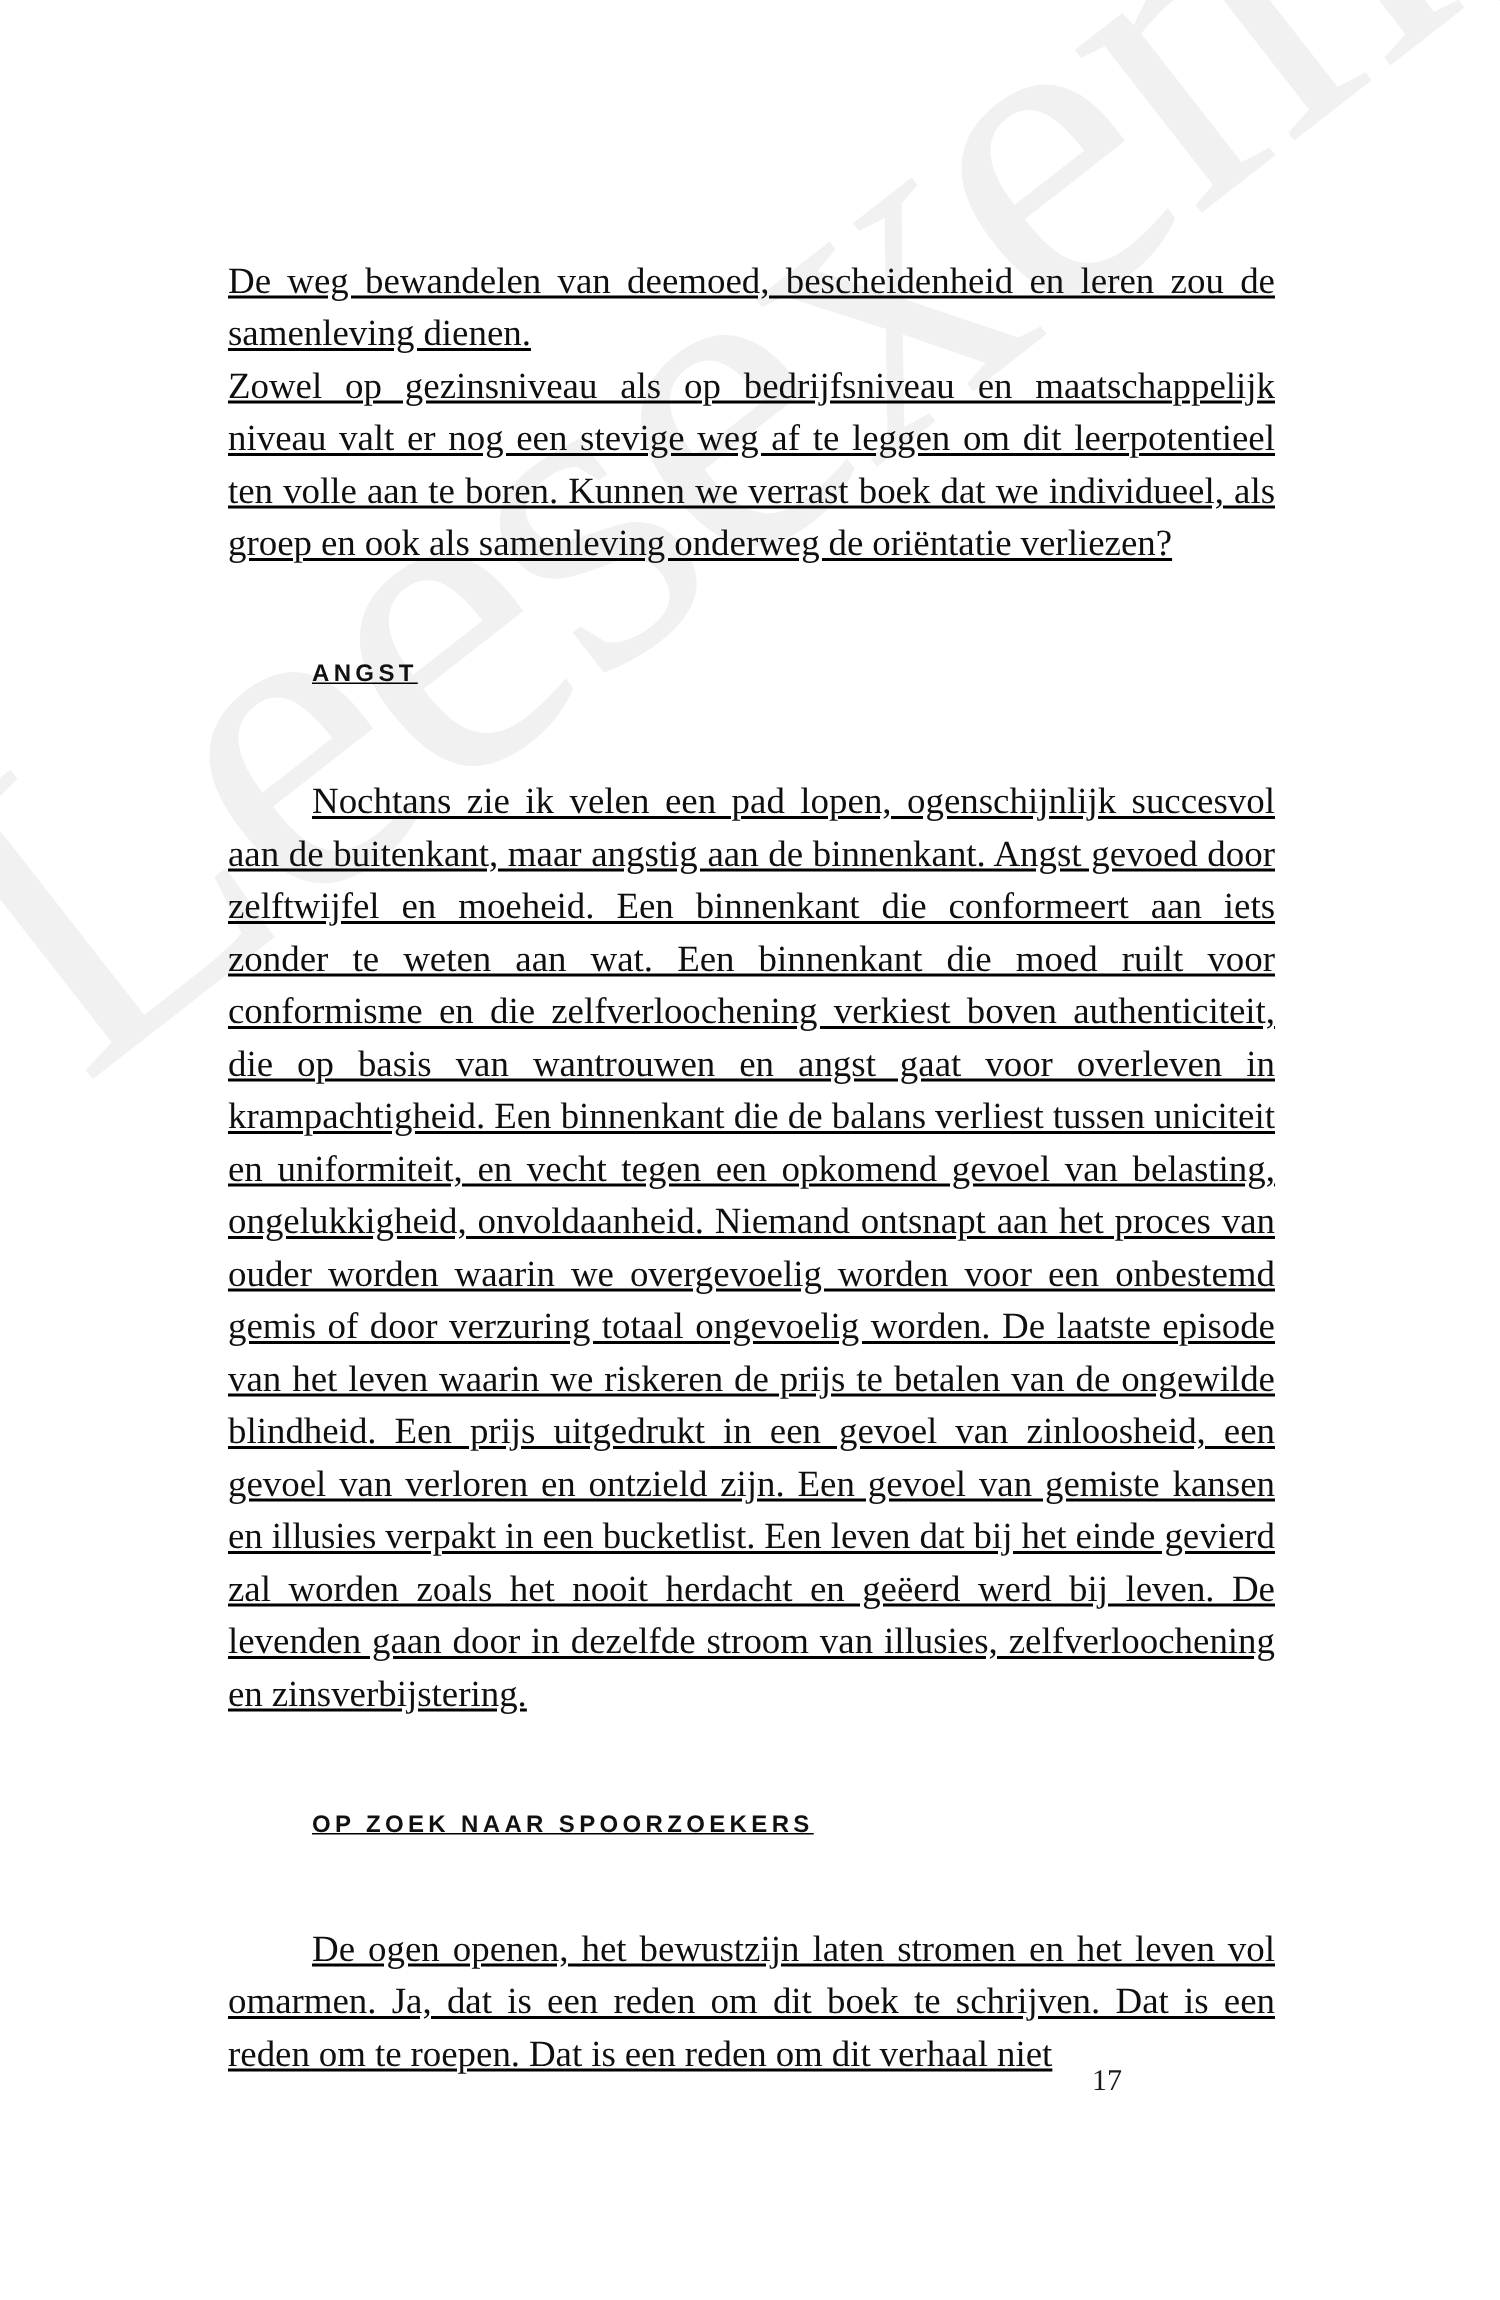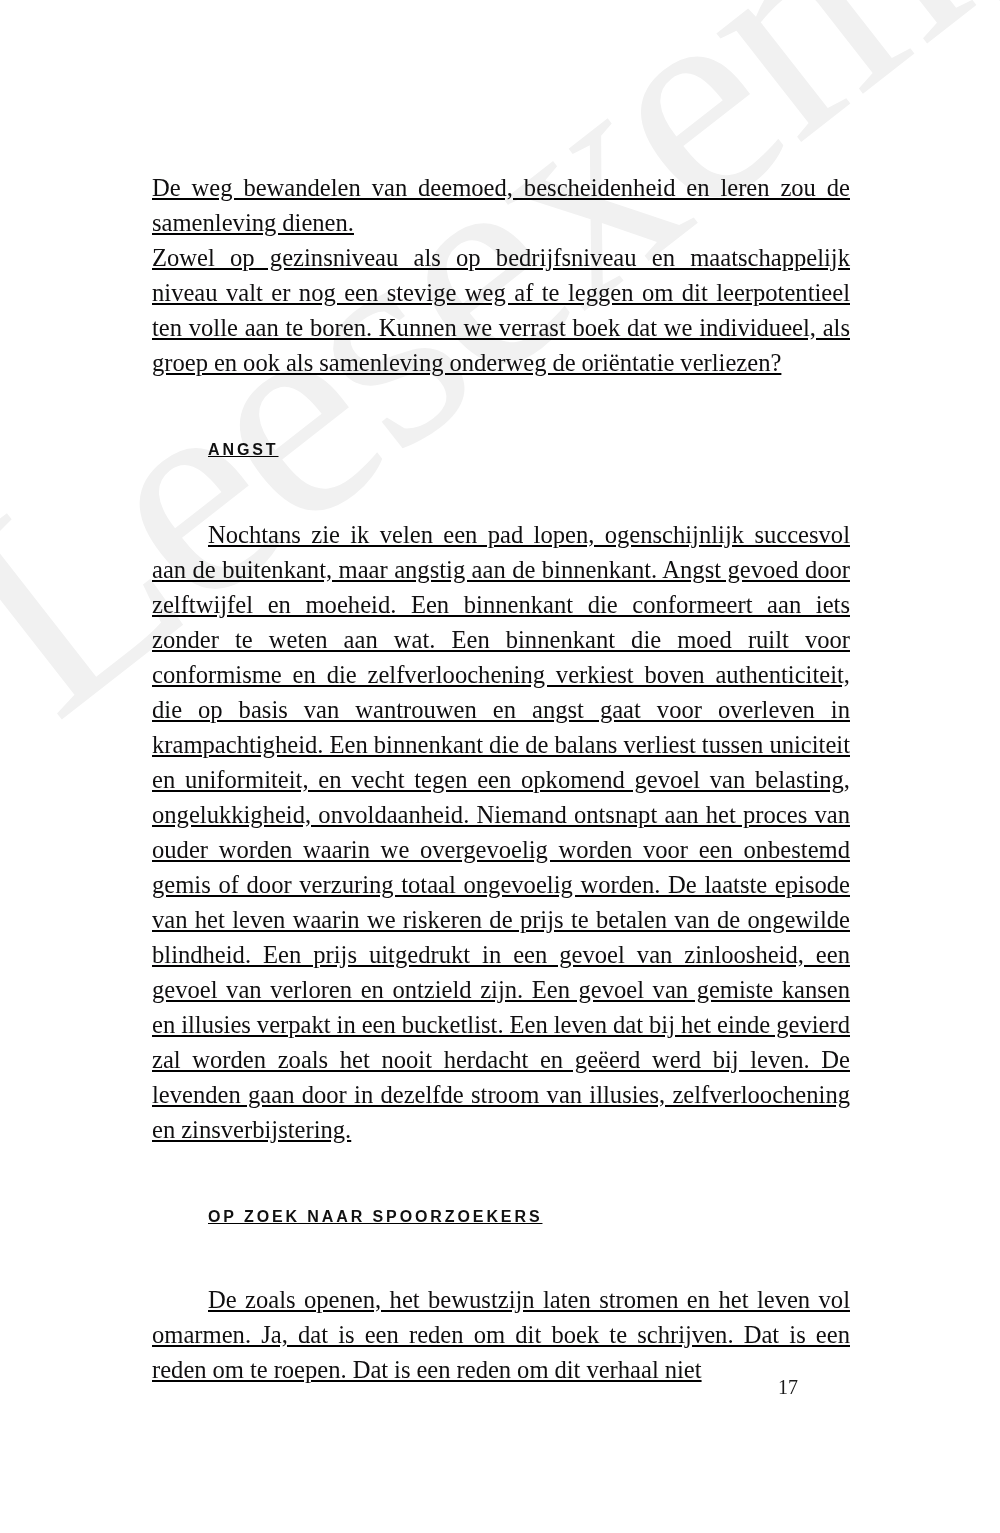--- a/index.html
+++ b/index.html
@@ -75,21 +75,21 @@
   .gap-after-head  { height: 58px; }
   .gap-after-para2 { height: 61px; }
   .gap-after-head2 { height: 56px; }
 
   
   .folio {
     position: absolute;
     right: 152px;
     top: 1374px;
     width: 120px;
-    text-align: center;
+    text-align: left;
     font-size: 20px;
     line-height: 26px;
     color: #1a1a1a;
     z-index: 2;
   }
 </style>
 </head>
 <body>
 
 <div class="page">
@@ -109,19 +109,19 @@
     <div class="gap-after-head"></div>
 
     <p class="body indent">Nochtans zie ik velen een pad lopen, ogenschijnlijk succesvol aan de buitenkant, maar angstig aan de binnenkant. Angst gevoed door zelftwijfel en moeheid. Een binnenkant die conformeert aan iets zonder te weten aan wat. Een binnenkant die moed ruilt voor conformisme en die zelfverloochening verkiest boven authenticiteit, die op basis van wantrouwen en angst gaat voor overleven in krampachtigheid. Een binnenkant die de balans verliest tussen uniciteit en uniformiteit, en vecht tegen een opkomend gevoel van belasting, ongelukkigheid, onvoldaanheid. Niemand ontsnapt aan het proces van ouder worden waarin we overgevoelig worden voor een onbestemd gemis of door verzuring totaal ongevoelig worden. De laatste episode van het leven waarin we riskeren de prijs te betalen van de ongewilde blindheid. Een prijs uitgedrukt in een gevoel van zinloosheid, een gevoel van verloren en ontzield zijn. Een gevoel van gemiste kansen en illusies verpakt in een bucketlist. Een leven dat bij het einde gevierd zal worden zoals het nooit herdacht en geëerd werd bij leven. De levenden gaan door in dezelfde stroom van illusies, zelfverloochening en zinsverbijstering.</p>
 
     <div class="gap-after-para2"></div>
 
     <h2 class="section">OP ZOEK NAAR SPOORZOEKERS</h2>
 
     <div class="gap-after-head2"></div>
 
-    <p class="body indent">De zoals openen, het bewustzijn laten stromen en het leven vol omarmen. Ja, dat is een reden om dit boek te schrijven. Dat is een reden om te roepen. Dat is een reden om dit verhaal niet</p>
+    <p class="body indent">De ogen openen, het bewustzijn laten stromen en het leven vol omarmen. Ja, dat is een reden om dit boek te schrijven. Dat is een reden om te roepen. Dat is een reden om dit verhaal niet</p>
 
   </div>
 
   <div class="folio">17</div>
 
 </div>
 
 </body></html>

